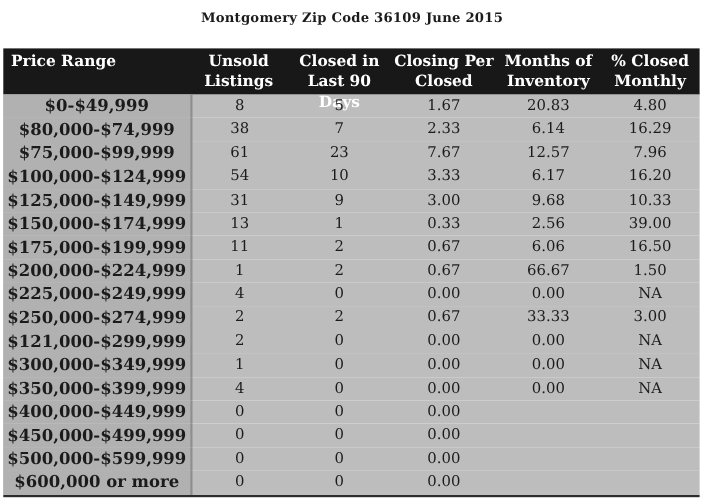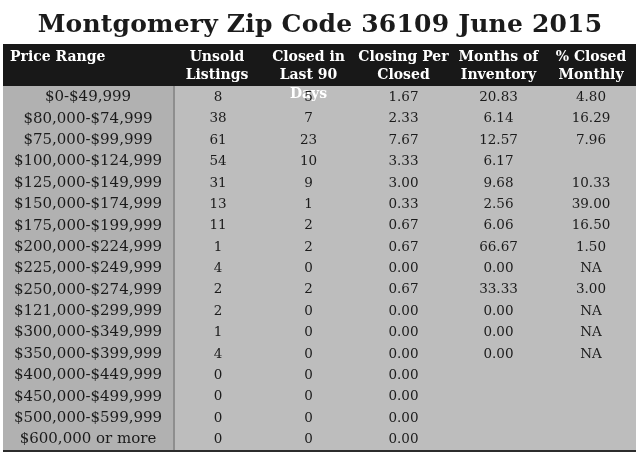--- a/index.html
+++ b/index.html
@@ -7,21 +7,21 @@
     --data-bg:#bdbdbd; --divider:#8e8e8e; --text:#1b1b1b; --page-bg:#ffffff;
   }
   *{margin:0;padding:0;box-sizing:border-box;}
   html,body{background:#fff;}
   .page{
     position:relative; width:640px; height:457px; background:var(--page-bg);
     font-family:"DejaVu Serif", serif; color:var(--text); overflow:hidden;
   }
   .title{
     position:absolute; top:9px; left:0; width:640px; text-align:center;
-    font-size:25px; font-weight:bold; letter-spacing:.2px;
+    font-size:12px; font-weight:bold; letter-spacing:.2px;
   }
   .table{
     position:absolute; top:44px; left:3px; width:633px;
     border-bottom:2px solid #2c2c2c;
   }
   .thead{
     display:grid; grid-template-columns:170px 88px 95px 95px 95px 90px;
     background:var(--header-bg); color:var(--header-text); height:42px;
   }
   .th{
@@ -32,21 +32,21 @@
   .tbody{display:block;}
   .row{
     display:grid; grid-template-columns:170px 88px 95px 95px 95px 90px;
     height:21.4px; background:var(--data-bg);
   }
   .cell{
     display:flex; align-items:center; justify-content:center;
     font-size:13.5px; line-height:1;
   }
   .cell.price{
-    background:var(--price-bg); font-weight:normal; font-size:15px;
+    background:var(--price-bg); font-weight:bold; font-size:15px;
   }
   .cell.sep{border-left:2px solid var(--divider);}
 </style>
 </head>
 <body>
 
 <div class="page">
   <div class="title">Montgomery Zip Code 36109 June 2015</div>
   <div class="table">
     <div class="thead">
@@ -86,20 +86,21 @@
           <div class="cell">7.67</div>
           <div class="cell">12.57</div>
           <div class="cell">7.96</div>
         </div>
         <div class="row">
           <div class="cell price">$100,000-$124,999</div>
           <div class="cell sep">54</div>
           <div class="cell">10</div>
           <div class="cell">3.33</div>
           <div class="cell">6.17</div>
+          <div class="cell">16.20</div>
         </div>
         <div class="row">
           <div class="cell price">$125,000-$149,999</div>
           <div class="cell sep">31</div>
           <div class="cell">9</div>
           <div class="cell">3.00</div>
           <div class="cell">9.68</div>
           <div class="cell">10.33</div>
         </div>
         <div class="row">

